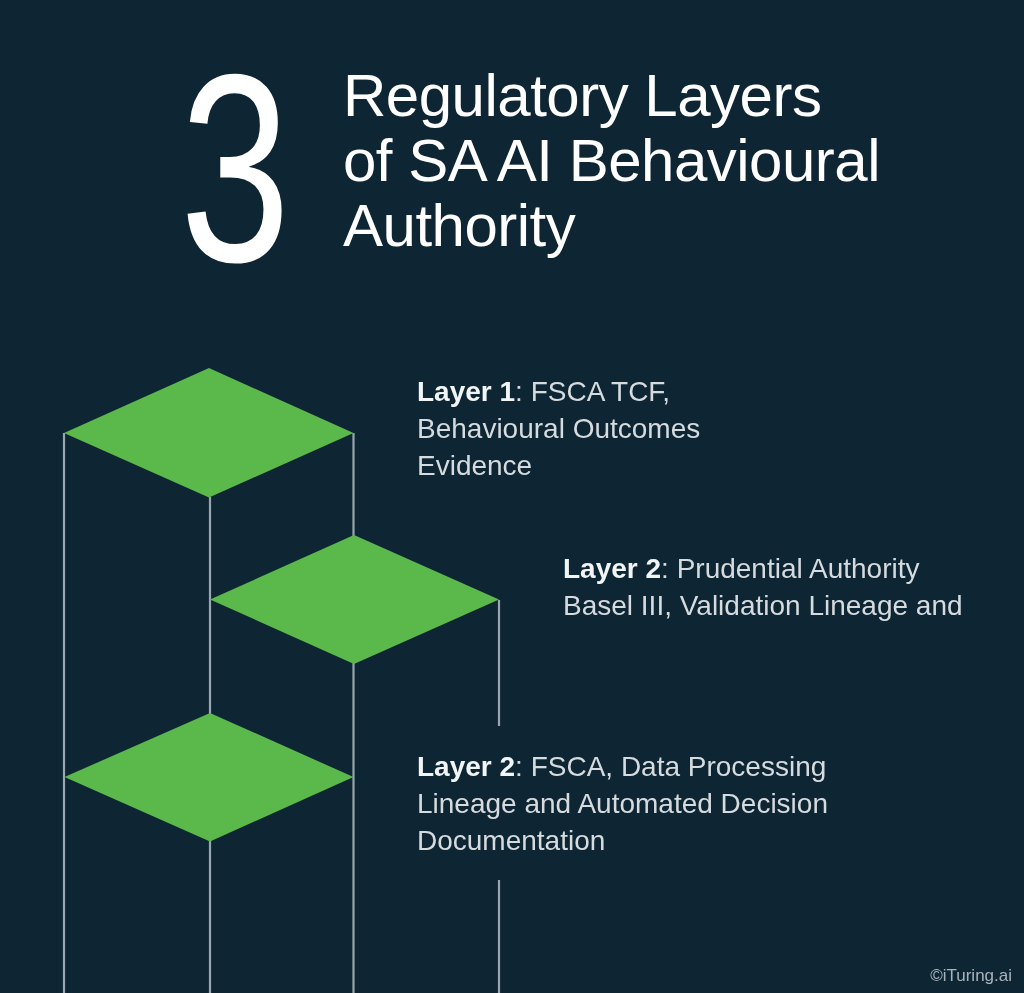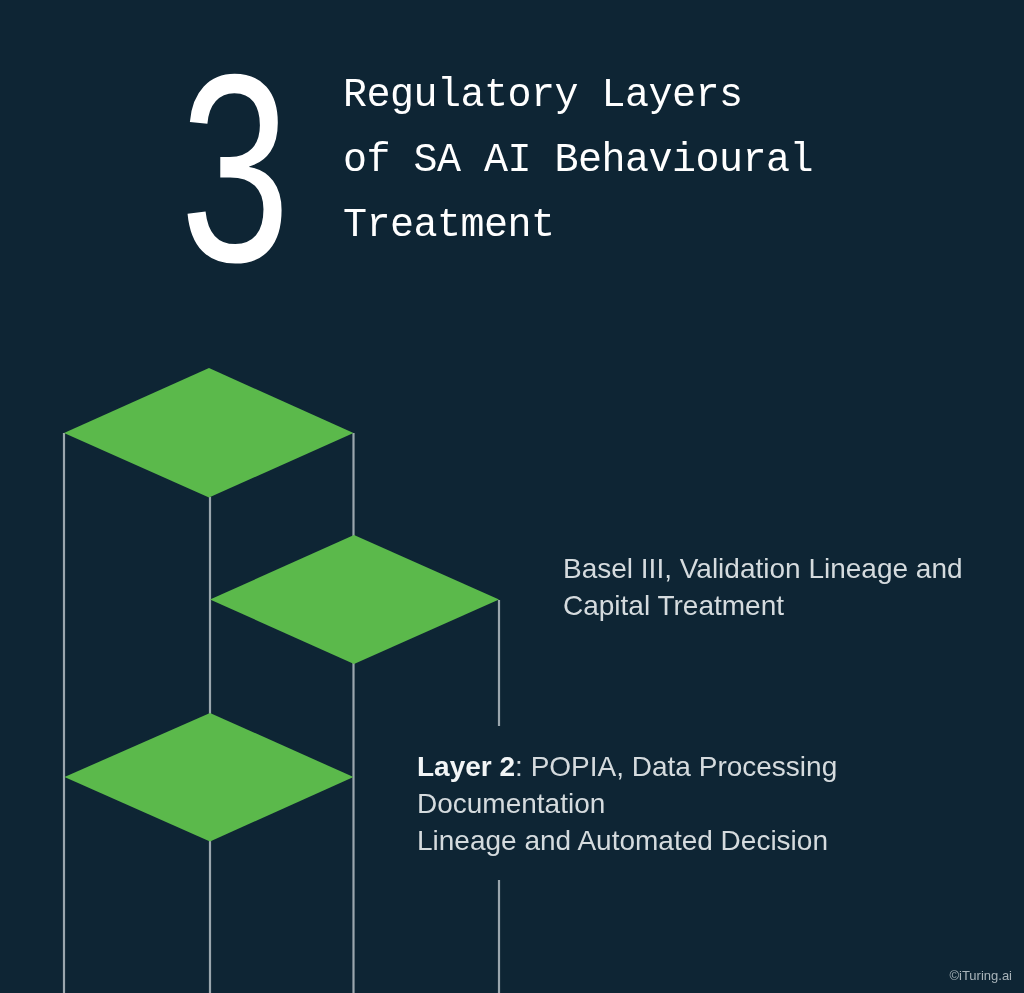--- a/index.html
+++ b/index.html
@@ -41,26 +41,25 @@
     font-weight: 400;
     color: var(--title_white, #ffffff);
     transform: scaleX(0.74);
     transform-origin: left top;
     white-space: nowrap;
   }
   .title {
     position: absolute;
     left: 343px;
     top: 63px;
-    font-size: 40px;
+    font-size: 60px;
     line-height: 65px;
     font-weight: 500;
     letter-spacing: -0.5px;
     color: var(--title_white, #ffffff);
-    font-family: Liberation Mono, monospace;
   }
   .title-line { white-space: nowrap; }
   .layer-block {
     position: absolute;
     font-size: 28px;
     line-height: 37px;
     font-weight: 400;
     color: var(--body_text, #d5dbde);
   }
   .layer-block .row { white-space: nowrap; }
@@ -68,21 +67,21 @@
     font-weight: 700;
     color: var(--label_text, #f2f5f6);
   }
   .layer-1 { left: 417px; top: 373px; }
   .layer-2 { left: 563px; top: 550px; }
   .layer-3 { left: 417px; top: 748px; }
   .credit {
     position: absolute;
     right: 12px;
     top: 966px;
-    font-size: 13px;
+    font-size: 17px;
     line-height: 20px;
     color: var(--credit_text, #a9b4ba);
     white-space: nowrap;
     text-align: right;
   }
 </style>
 </head>
 <body>
 
 <div class="canvas">
@@ -98,30 +97,35 @@
     <polygon class="platform" points="209,368 353.5,433 209,497.5 64,433"></polygon>
     <polygon class="platform" points="354,535 499,599.5 354,664 210,599.5"></polygon>
     <polygon class="platform" points="210,713 353.5,777 210,841.5 64.5,777"></polygon>
   </svg>
 
   <div class="big-number">3</div>
 
   <div class="title">
     <div class="title-line">Regulatory Layers</div>
     <div class="title-line">of SA AI Behavioural</div>
-    <div class="title-line">Treatment</div>
+    <div class="title-line">Authority</div>
   </div>
 
+  <div class="layer-block layer-1">
+    <div class="row"><span class="layer-label">Layer 1</span><span>: </span><span>FSCA TCF,</span></div>
+    <div class="row">Behavioural Outcomes</div>
+    <div class="row">Evidence</div>
+  </div>
 
   <div class="layer-block layer-2">
+    <div class="row"><span class="layer-label">Layer 2</span><span>: </span><span>Prudential Authority</span></div>
     <div class="row">Basel III, Validation Lineage and</div>
-    <div class="row">Capital Treatment</div>
   </div>
 
   <div class="layer-block layer-3">
-    <div class="row"><span class="layer-label">Layer 2</span><span>: </span><span>POPIA, Data Processing</span></div>
+    <div class="row"><span class="layer-label">Layer 2</span><span>: </span><span>FSCA, Data Processing</span></div>
+    <div class="row">Lineage and Automated Decision</div>
     <div class="row">Documentation</div>
-    <div class="row">Lineage and Automated Decision</div>
   </div>
 
   <div class="credit">©iTuring.ai</div>
 
 </div>
 
 </body></html>

